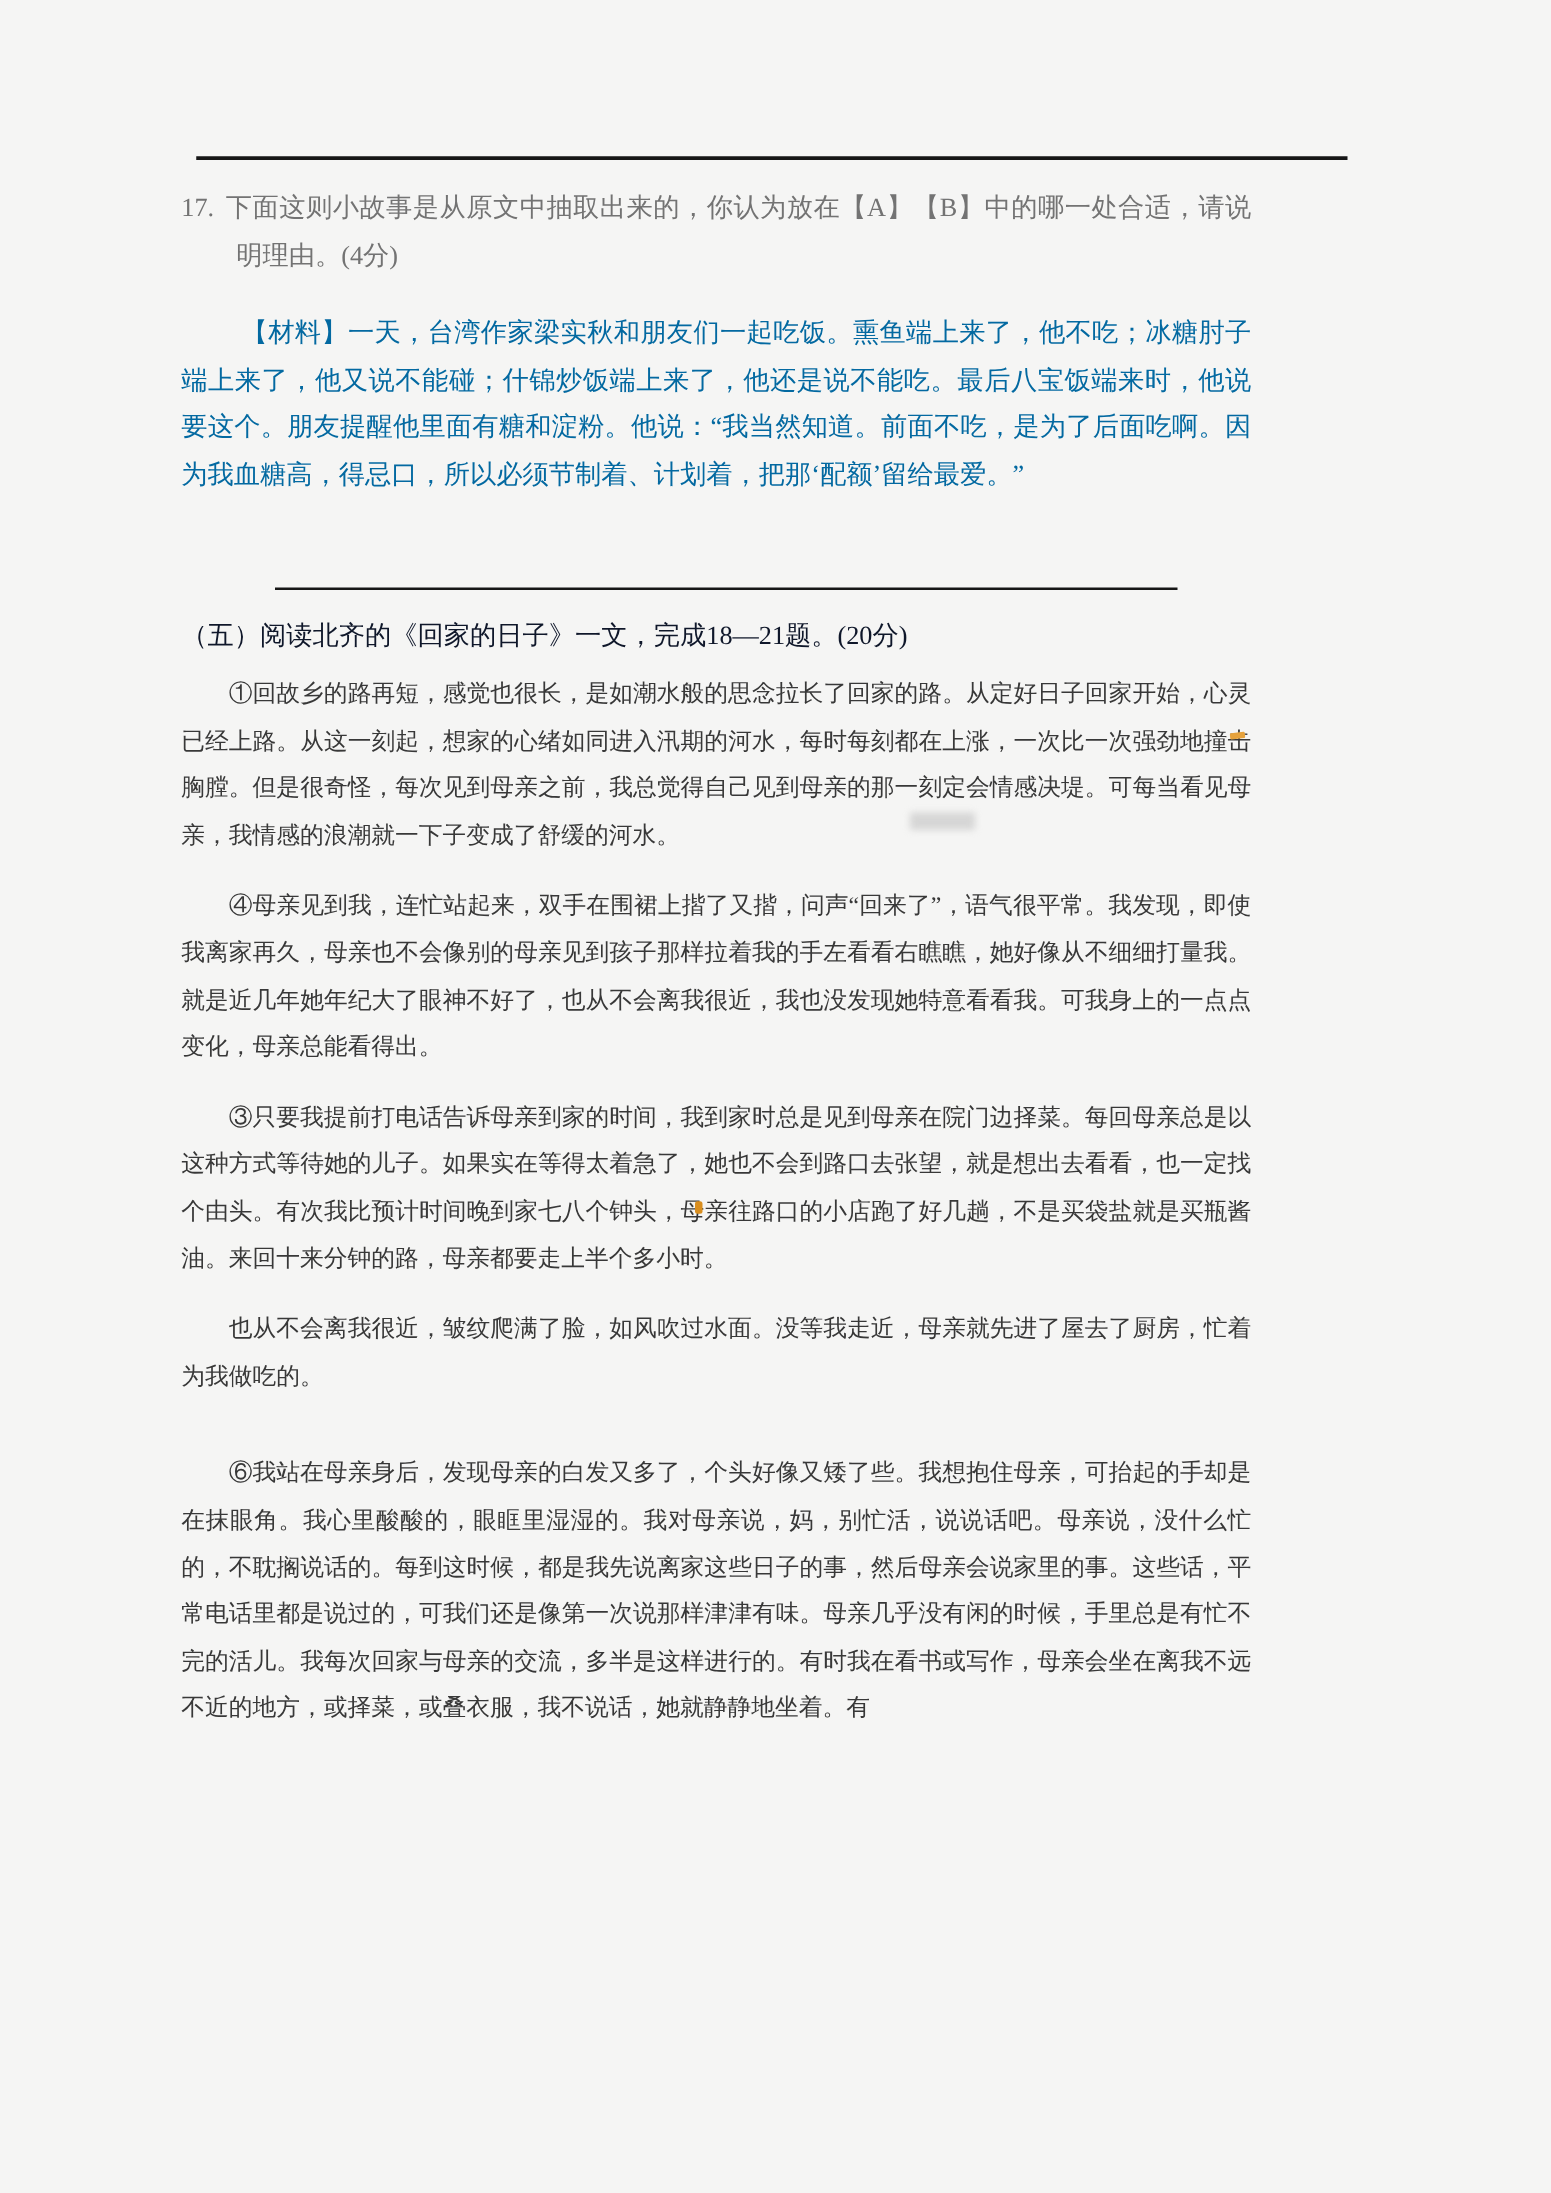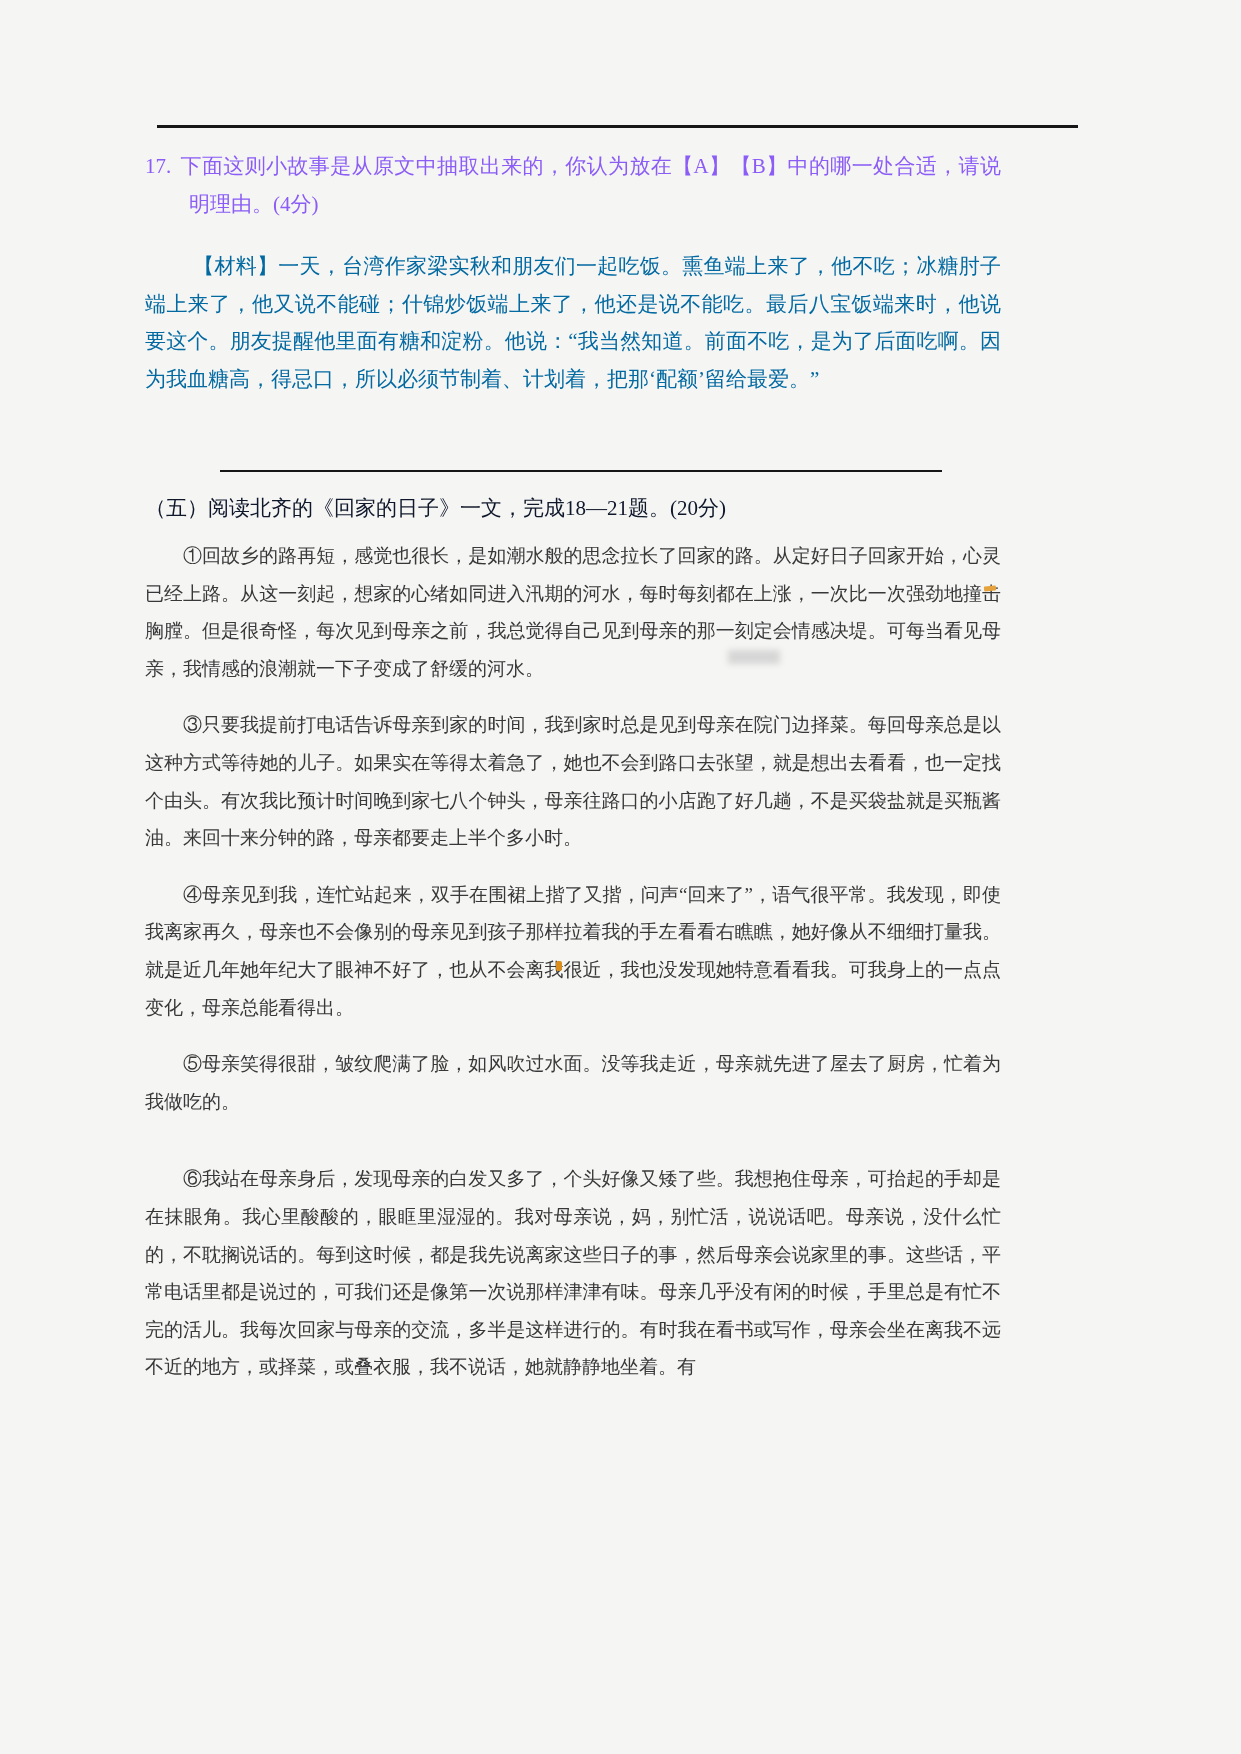--- a/index.html
+++ b/index.html
@@ -16,21 +16,21 @@
   .rule-top { left: 157px; top: 125px; width: 921px; height: 3px; }
   .content {
     position: absolute;
     left: 145px;
     top: 148px;
     width: 856px;
   }
   .q17 {
     font-size: 21px;
     line-height: 37.5px;
-    color: #8b5cf6;
+    color: #737373;
     padding-left: 44px;
     text-indent: -44px;
     text-align: justify;
     margin-bottom: 25px;
   }
   .q17 .qnum { margin-right: 9px; }
   .material {
     margin: 0 0 72px 0;
     font-size: 21px;
     line-height: 37.5px;
@@ -87,23 +87,23 @@
       <span class="qnum">17.</span><span>下面这则小故事是从原文中抽取出来的，你认为放在【A】【B】中的哪一处合适，请说明理由。(4分)</span>
     </div>
 
     <p class="material">【材料】一天，台湾作家梁实秋和朋友们一起吃饭。熏鱼端上来了，他不吃；冰糖肘子端上来了，他又说不能碰；什锦炒饭端上来了，他还是说不能吃。最后八宝饭端来时，他说要这个。朋友提醒他里面有糖和淀粉。他说：“我当然知道。前面不吃，是为了后面吃啊。因为我血糖高，得忌口，所以必须节制着、计划着，把那‘配额’留给最爱。”</p>
 
     <div class="rule-mid"></div>
 
     <div class="sec-heading">（五）阅读北齐的《回家的日子》一文，完成18—21题。(20分)</div>
 
     <p class="essay">①回故乡的路再短，感觉也很长，是如潮水般的思念拉长了回家的路。从定好日子回家开始，心灵已经上路。从这一刻起，想家的心绪如同进入汛期的河水，每时每刻都在上涨，一次比一次强劲地撞击胸膛。但是很奇怪，每次见到母亲之前，我总觉得自己见到母亲的那一刻定会情感决堤。可每当看见母亲，我情感的浪潮就一下子变成了舒缓的河水。</p>
+    <p class="essay">④母亲见到我，连忙站起来，双手在围裙上揩了又揩，问声“回来了”，语气很平常。我发现，即使我离家再久，母亲也不会像别的母亲见到孩子那样拉着我的手左看看右瞧瞧，她好像从不细细打量我。就是近几年她年纪大了眼神不好了，也从不会离我很近，我也没发现她特意看看我。可我身上的一点点变化，母亲总能看得出。</p>
     <p class="essay">③只要我提前打电话告诉母亲到家的时间，我到家时总是见到母亲在院门边择菜。每回母亲总是以这种方式等待她的儿子。如果实在等得太着急了，她也不会到路口去张望，就是想出去看看，也一定找个由头。有次我比预计时间晚到家七八个钟头，母亲往路口的小店跑了好几趟，不是买袋盐就是买瓶酱油。来回十来分钟的路，母亲都要走上半个多小时。</p>
-    <p class="essay">④母亲见到我，连忙站起来，双手在围裙上揩了又揩，问声“回来了”，语气很平常。我发现，即使我离家再久，母亲也不会像别的母亲见到孩子那样拉着我的手左看看右瞧瞧，她好像从不细细打量我。就是近几年她年纪大了眼神不好了，也从不会离我很近，我也没发现她特意看看我。可我身上的一点点变化，母亲总能看得出。</p>
-    <p class="essay last-short">⑤母亲笑得很甜，皱纹爬满了脸，如风吹过水面。没等我走近，母亲就先进了屋去了厨房，忙着为我做吃的。</p>
+    <p class="essay last-short">也从不会离我很近，皱纹爬满了脸，如风吹过水面。没等我走近，母亲就先进了屋去了厨房，忙着为我做吃的。</p>
     <p class="essay">⑥我站在母亲身后，发现母亲的白发又多了，个头好像又矮了些。我想抱住母亲，可抬起的手却是在抹眼角。我心里酸酸的，眼眶里湿湿的。我对母亲说，妈，别忙活，说说话吧。母亲说，没什么忙的，不耽搁说话的。每到这时候，都是我先说离家这些日子的事，然后母亲会说家里的事。这些话，平常电话里都是说过的，可我们还是像第一次说那样津津有味。母亲几乎没有闲的时候，手里总是有忙不完的活儿。我每次回家与母亲的交流，多半是这样进行的。有时我在看书或写作，母亲会坐在离我不远不近的地方，或择菜，或叠衣服，我不说话，她就静静地坐着。有</p>
 
   </div>
 
   <div class="mark mark-yellow-dash" style="background: rgb(230, 162, 60);"></div>
   <div class="mark mark-smudge" style="background: rgb(189, 189, 189);"></div>
   <div class="mark mark-yellow-dot" style="background: rgb(217, 142, 31);"></div>
 
 </div>
 

